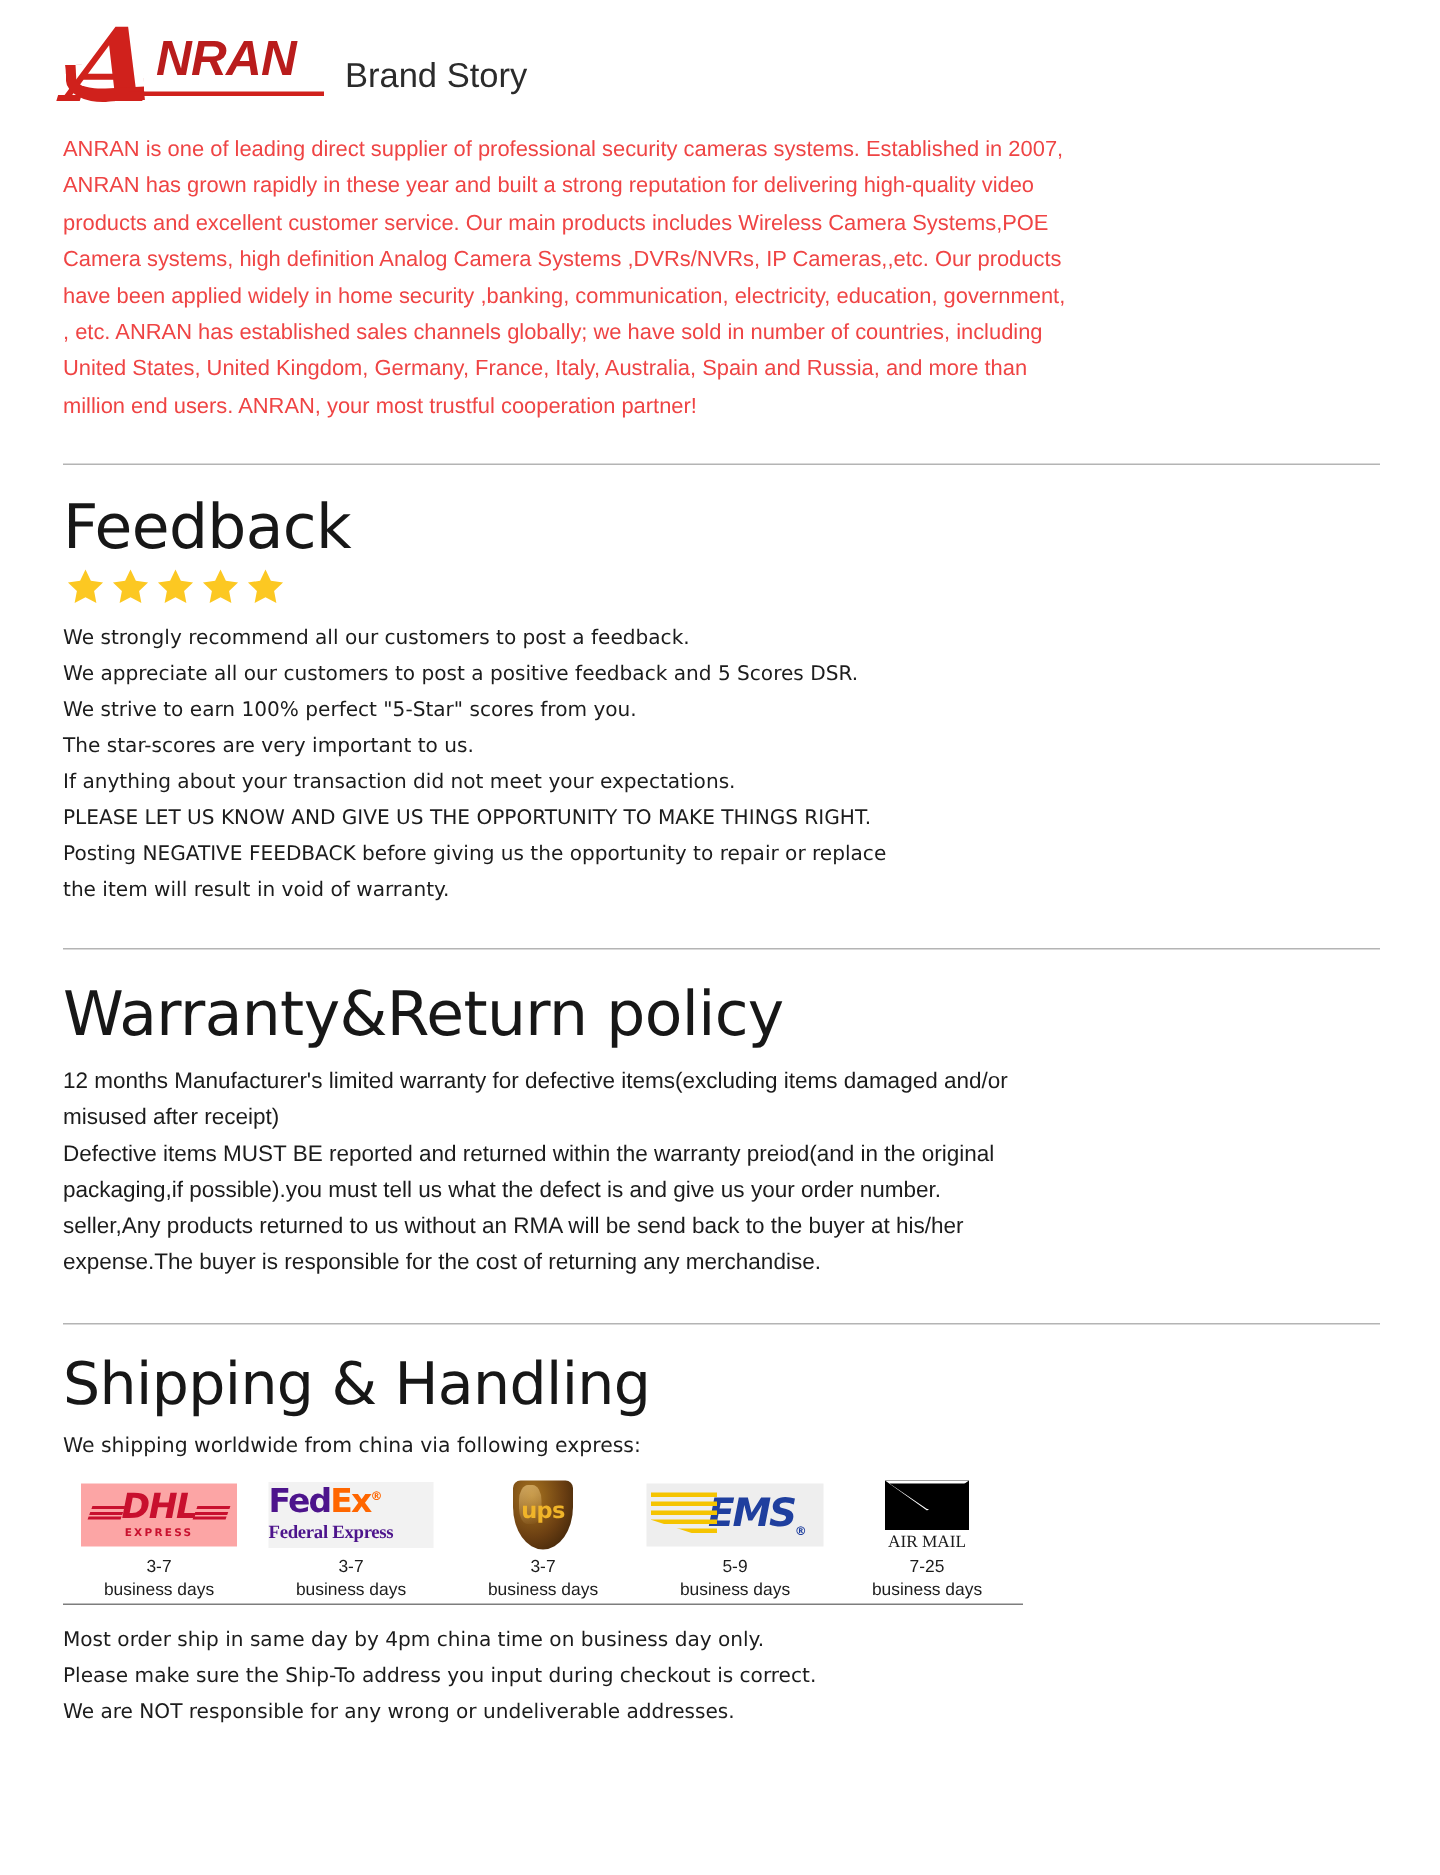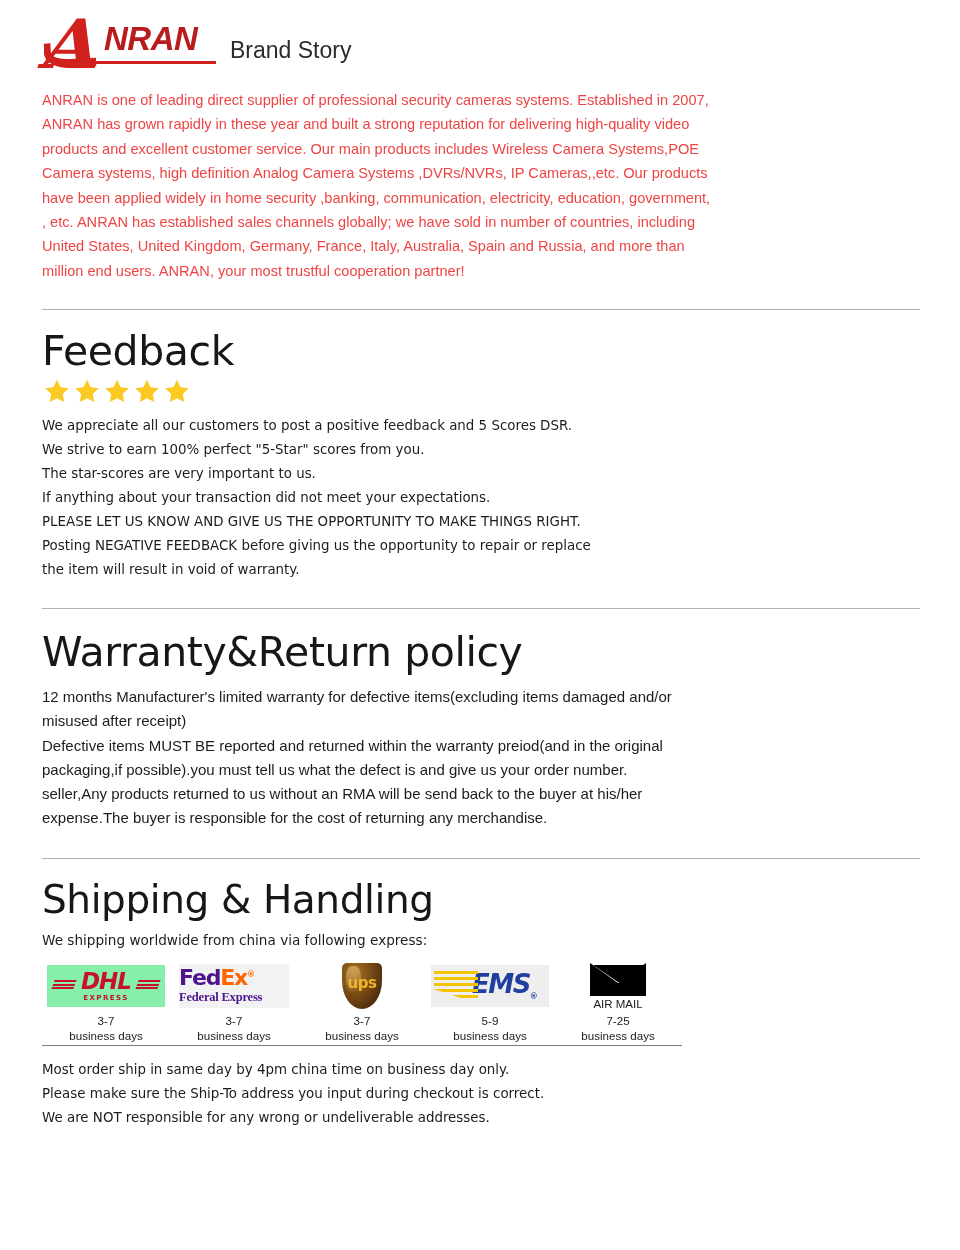--- a/index.html
+++ b/index.html
@@ -183,22 +183,22 @@
     font-family: "Liberation Sans", sans-serif;
     font-size: 11.6px;
     line-height: 14.5px;
     color: #1c1c1c;
     text-align: center;
     padding-top: 5px;
   }
 
   
   .dhl-box {
-    width: 118px; height: 42px;
-    background: #86efac;
+    width: 104px; height: 42px;
+    background: #fca5a5;
     position: relative;
     display: flex; flex-direction: column;
     align-items: center; justify-content: center;
   }
   .dhl-word {
     font-family: "DejaVu Sans", sans-serif;
     font-style: italic; font-weight: 700;
     font-size: 23px; line-height: 1;
     color: #c8102e;
     letter-spacing: -1px;
@@ -316,21 +316,21 @@
   .air-env::after {
     content: "";
     position: absolute; left: 3px; top: 2px;
     width: 50px; height: 0;
     border-left: 25px solid transparent;
     border-right: 25px solid transparent;
     border-top: 17px solid #000000;
     box-sizing: content-box;
   }
   .air-label {
-    font-family: Liberation Sans, sans-serif;
+    font-family: Liberation Serif, serif;
     font-size: 11.5px;
     color: #1c1c1c;
     margin-top: 2px;
   }
 
   .ship-notes {
     font-family: "DejaVu Sans", sans-serif;
     font-size: 13.4px;
     line-height: 24px;
     color: #1c1c1c;
@@ -380,20 +380,21 @@
       </svg>
     <svg class="star" viewBox="0 0 24 24">
         <polygon fill="#fcc822" points="12,1.6 15.3,8.5 22.8,9.5 17.3,14.7 18.7,22.2 12,18.6 5.3,22.2 6.7,14.7 1.2,9.5 8.7,8.5"></polygon>
       </svg>
     <svg class="star" viewBox="0 0 24 24">
         <polygon fill="#fcc822" points="12,1.6 15.3,8.5 22.8,9.5 17.3,14.7 18.7,22.2 12,18.6 5.3,22.2 6.7,14.7 1.2,9.5 8.7,8.5"></polygon>
       </svg>
   </div>
 
   <div class="line-list">
+    <div>We strongly recommend all our customers to post a feedback.</div>
     <div>We appreciate all our customers to post a positive feedback and 5 Scores DSR.</div>
     <div>We strive to earn 100% perfect "5-Star" scores from you.</div>
     <div>The star-scores are very important to us.</div>
     <div>If anything about your transaction did not meet your expectations.</div>
     <div>PLEASE LET US KNOW AND GIVE US THE OPPORTUNITY TO MAKE THINGS RIGHT.</div>
     <div>Posting NEGATIVE FEEDBACK before giving us the opportunity to repair or replace</div>
     <div>the item will result in void of warranty.</div>
   </div>
 
   <hr class="rule" style="margin-top:26px;">

